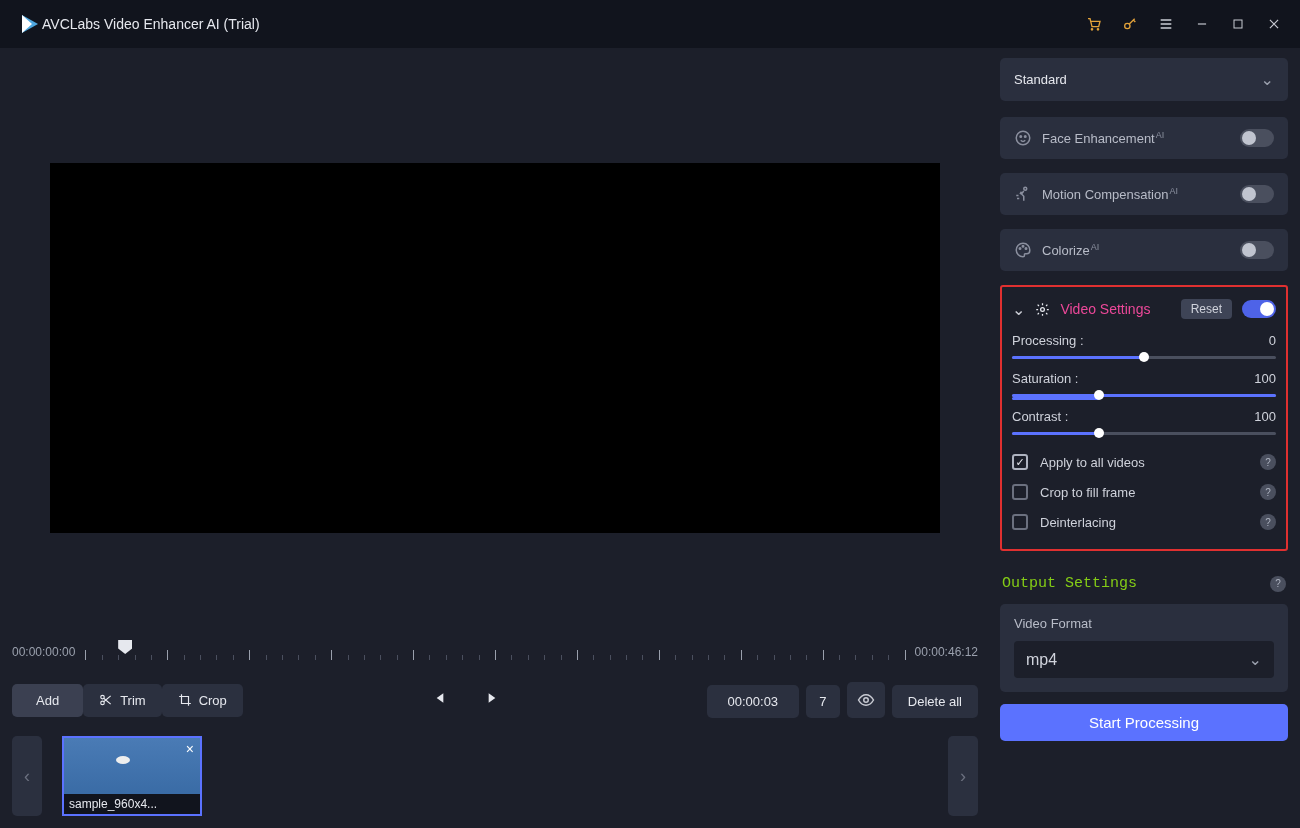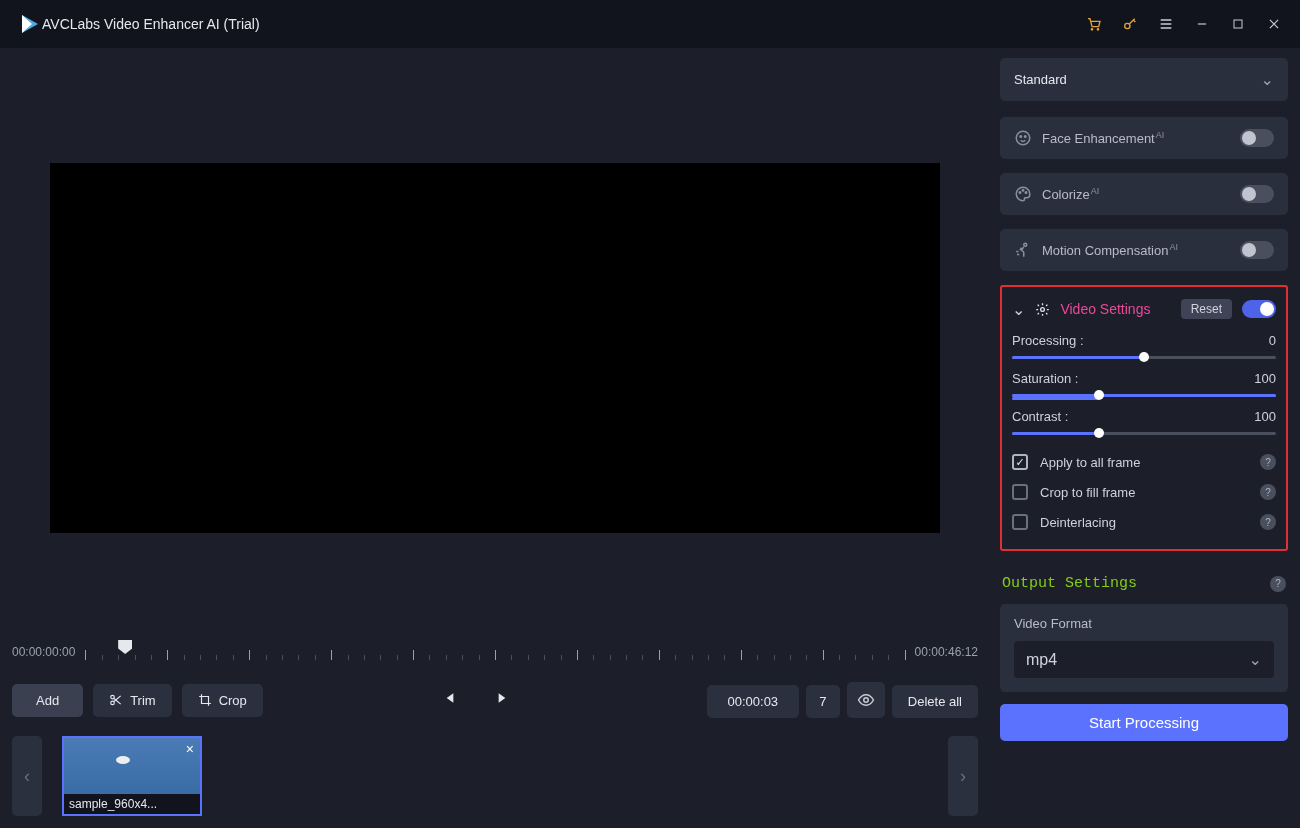--- a/index.html
+++ b/index.html
@@ -18,21 +18,21 @@
 .preview-box { width: 890px; height: 370px; background: #000; }
 
 .timeline-row { display: flex; align-items: center; padding: 0 12px; height: 40px; gap: 10px; }
 .timecode { font-size: 12px; color: #9aa0ad; white-space: nowrap; }
 .ruler { flex: 1; height: 28px; position: relative; }
 .ruler-line { position: absolute; bottom: 6px; width: 1px; background: #4a4f5e; }
 .ruler-line.major { height: 10px; background: #9aa0ad; }
 .ruler-line.minor { height: 5px; }
 .playhead { position: absolute; top: 2px; width: 14px; height: 14px; background: #e6e8ee; clip-path: polygon(0 0, 100% 0, 100% 60%, 50% 100%, 0 60%); }
 
-.toolbar-row { display: flex; align-items: center; padding: 10px 12px; gap: 10px; }
+.toolbar-row { display: flex; align-items: center; padding: 10px 12px; }
 .btn { background: #2b303f; color: #e6e8ee; border: none; border-radius: 5px; padding: 9px 16px; font-size: 13px; cursor: pointer; display: flex; align-items: center; gap: 7px; }
 .btn-add { background: #3b4051; padding: 9px 24px; }
 .toolbar-center { flex: 1; display: flex; justify-content: center; gap: 40px; }
 .transport-icon { color: #e6e8ee; cursor: pointer; }
 .toolbar-right { display: flex; align-items: flex-end; gap: 7px; margin-left: 17px; }
 .input-box { background: #2b303f; border: none; border-radius: 5px; padding: 9px 12px; color: #e6e8ee; font-size: 13px; width: 92px; text-align: center; }
 .input-box.small { width: 34px; }
 .icon-btn { background: #2b303f; border: none; border-radius: 5px; width: 38px; height: 36px; display: flex; align-items: center; justify-content: center; color: #c9cbd3; cursor: pointer; }
 
 .clip-row { display: flex; align-items: center; padding: 8px 12px 12px; gap: 20px; }
@@ -275,39 +275,39 @@
         <span class="feature-label"><span>Face Enhancement</span><span class="ai-sup">AI</span></span>
       </div>
       <div class="toggle">
           <div class="toggle-knob"></div>
         </div>
     </div>
 
     <div class="feature-row">
       <div class="feature-left">
         <svg class="feature-icon" viewBox="0 0 24 24" fill="none" stroke="currentColor" stroke-width="2">
+            <circle cx="15" cy="5" r="2"></circle>
+            <path d="M13 8l-3 4 3 3v6M8 12l2-3M4 18h3M3 14h3"></path>
+          </svg>
+        <span class="feature-label"><span>Motion Compensation</span><span class="ai-sup">AI</span></span>
+      </div>
+      <div class="toggle">
+          <div class="toggle-knob"></div>
+        </div>
+    </div>
+
+    <div class="feature-row">
+      <div class="feature-left">
+        <svg class="feature-icon" viewBox="0 0 24 24" fill="none" stroke="currentColor" stroke-width="2">
             <path d="M12 3a9 9 0 100 18c1.5 0 2-1 2-2s-.5-2 1-2h2a4 4 0 004-4 9 9 0 00-9-10z"></path>
             <circle cx="8" cy="10" r="1" fill="currentColor"></circle>
             <circle cx="12" cy="7" r="1" fill="currentColor"></circle>
             <circle cx="16" cy="10" r="1" fill="currentColor"></circle>
           </svg>
         <span class="feature-label"><span>Colorize</span><span class="ai-sup">AI</span></span>
-      </div>
-      <div class="toggle">
-          <div class="toggle-knob"></div>
-        </div>
-    </div>
-
-    <div class="feature-row">
-      <div class="feature-left">
-        <svg class="feature-icon" viewBox="0 0 24 24" fill="none" stroke="currentColor" stroke-width="2">
-            <circle cx="15" cy="5" r="2"></circle>
-            <path d="M13 8l-3 4 3 3v6M8 12l2-3M4 18h3M3 14h3"></path>
-          </svg>
-        <span class="feature-label"><span>Motion Compensation</span><span class="ai-sup">AI</span></span>
       </div>
       <div class="toggle">
           <div class="toggle-knob"></div>
         </div>
     </div>
 
     <div class="highlight-box">
       <div class="vs-header">
         <span style="color:#c9cbd3">⌄</span>
         <svg width="15" height="15" viewBox="0 0 24 24" fill="none" stroke="#e6e8ee" stroke-width="2">
@@ -350,21 +350,21 @@
         <div class="slider-track">
             <div class="slider-fill" style="width:33%"></div>
             <div class="slider-knob" style="left:33%"></div>
           </div>
       </div>
 
       <div class="checkbox-row">
         <div class="checkbox checked">
             <span class="check-mark">✓</span>
           </div>
-        <span class="checkbox-label">Apply to all frame</span>
+        <span class="checkbox-label">Apply to all videos</span>
         <span class="help-icon">?</span>
       </div>
       <div class="checkbox-row">
         <div class="checkbox"></div>
         <span class="checkbox-label">Crop to fill frame</span>
         <span class="help-icon">?</span>
       </div>
       <div class="checkbox-row">
         <div class="checkbox"></div>
         <span class="checkbox-label">Deinterlacing</span>

